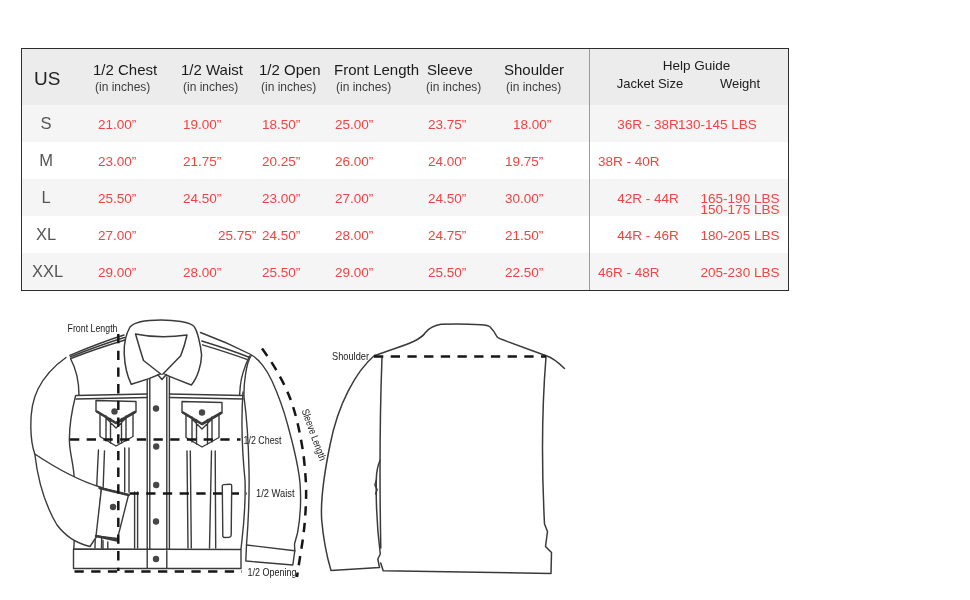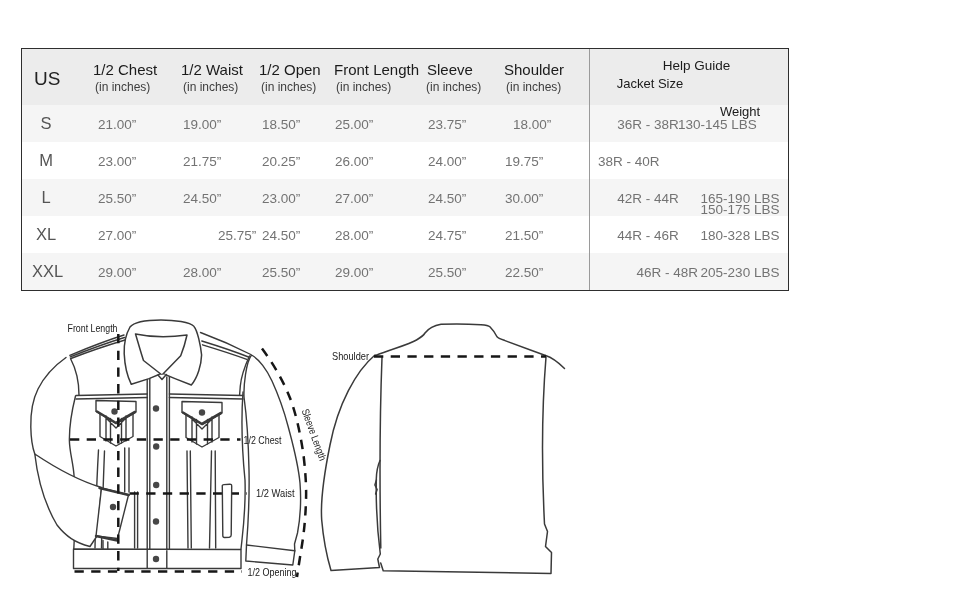--- a/index.html
+++ b/index.html
@@ -12,21 +12,21 @@
        border:1.5px solid #2e2e2e;background:#fff;}
   .hdr{position:absolute;left:0;top:0;width:100%;height:56px;background:#ececec;}
   .r1{position:absolute;left:0;top:56px;width:100%;height:37px;background:#f5f5f5;}
   .r2{position:absolute;left:0;top:93px;width:100%;height:37px;background:#fff;}
   .r3{position:absolute;left:0;top:130px;width:100%;height:37px;background:#f5f5f5;}
   .r4{position:absolute;left:0;top:167px;width:100%;height:37px;background:#fff;}
   .r5{position:absolute;left:0;top:204px;width:100%;height:37px;background:#f5f5f5;}
   .div{position:absolute;left:567px;top:0;width:1px;height:100%;background:#9a9a9a;}
   .hc{position:absolute;font-size:15px;color:#1b1b1b;white-space:nowrap;}
   .hs{position:absolute;font-size:12px;color:#3d3d3d;white-space:nowrap;}
-  .dc{position:absolute;font-size:13.5px;color:#737373;white-space:nowrap;}
+  .dc{position:absolute;font-size:13.5px;color:#ef4444;white-space:nowrap;}
   .sz{position:absolute;font-size:16.5px;color:#555;white-space:nowrap;text-align:center;}
   svg{position:absolute;left:0;top:0;}
   text{font-family:"Liberation Sans",sans-serif;}
 </style>
 </head>
 <body>
 <div id="page">
 
 
 <div class="tbl">
@@ -60,21 +60,21 @@
   <div class="hs" style="left:314px;top:31px;">(in inches)</div>
 
   <div class="hc" style="left:405px;top:12px;">Sleeve</div>
   <div class="hs" style="left:404px;top:31px;">(in inches)</div>
 
   <div class="hc" style="left:482px;top:12px;">Shoulder</div>
   <div class="hs" style="left:484px;top:31px;">(in inches)</div>
 
   <div class="hc" style="left:575px;top:9px;width:199px;text-align:center;font-size:13.5px;">Help Guide</div>
   <div class="hc" style="left:578px;top:27px;width:100px;text-align:center;font-size:13px;">Jacket Size</div>
-  <div class="hc" style="left:676px;top:27px;width:84px;text-align:center;font-size:13px;margin-top:28px;">Weight</div>
+  <div class="hc" style="left:676px;top:27px;width:84px;text-align:center;font-size:13px;">Weight</div>
 
   <div class="sz" style="left:10px;top:65px;width:28px;">S</div>
   <div class="dc" style="left:76px;top:68px;">21.00”</div>
   <div class="dc" style="left:161px;top:68px;">19.00”</div>
   <div class="dc" style="left:240px;top:68px;">18.50”</div>
   <div class="dc" style="left:313px;top:68px;">25.00”</div>
   <div class="dc" style="left:406px;top:68px;">23.75”</div>
   <div class="dc" style="left:483px;top:68px;margin-left:8px;">18.00”</div>
   <div class="dc" style="left:576px;top:68px;width:100px;text-align:center;">36R - 38R</div>
   <div class="dc" style="left:656px;top:68px;width:84px;">130-145 LBS</div>
@@ -100,30 +100,30 @@
   <div class="dc" style="left:676px;top:142px;width:84px;text-align:center;">165-190 LBS</div>
 
   <div class="sz" style="left:10px;top:176px;width:28px;">XL</div>
   <div class="dc" style="left:76px;top:179px;">27.00”</div>
   <div class="dc" style="left:161px;top:179px;margin-left:35px;">25.75”</div>
   <div class="dc" style="left:240px;top:179px;">24.50”</div>
   <div class="dc" style="left:313px;top:179px;">28.00”</div>
   <div class="dc" style="left:406px;top:179px;">24.75”</div>
   <div class="dc" style="left:483px;top:179px;">21.50”</div>
   <div class="dc" style="left:576px;top:179px;width:100px;text-align:center;">44R - 46R</div>
-  <div class="dc" style="left:676px;top:179px;width:84px;text-align:center;">180-328 LBS</div>
+  <div class="dc" style="left:676px;top:179px;width:84px;text-align:center;">180-205 LBS</div>
 
   <div class="sz" style="left:10px;top:213px;width:28px;">XXL</div>
   <div class="dc" style="left:76px;top:216px;">29.00”</div>
   <div class="dc" style="left:161px;top:216px;">28.00”</div>
   <div class="dc" style="left:240px;top:216px;">25.50”</div>
   <div class="dc" style="left:313px;top:216px;">29.00”</div>
   <div class="dc" style="left:406px;top:216px;">25.50”</div>
   <div class="dc" style="left:483px;top:216px;">22.50”</div>
-  <div class="dc" style="left:576px;top:216px;width:100px;text-align:right;">46R - 48R</div>
+  <div class="dc" style="left:576px;top:216px;width:100px;text-align:left;">46R - 48R</div>
   <div class="dc" style="left:676px;top:216px;width:84px;text-align:center;">205-230 LBS</div>
 </div>
 
 <svg width="970" height="600" viewBox="0 0 970 600" fill="none" stroke-linejoin="round" stroke-linecap="round">
   <g stroke="#3a3a3a" stroke-width="1.4" fill="none">
 
     <path d="M75.5,396 C71,414 69.2,430 69.4,441 C69.6,452 73,462 74,475 C75.5,495 75.3,525 73.8,549"></path>
 
     <path d="M243,392 C241,420 242,450 245,480 C246,510 243,530 241,549"></path>
 

